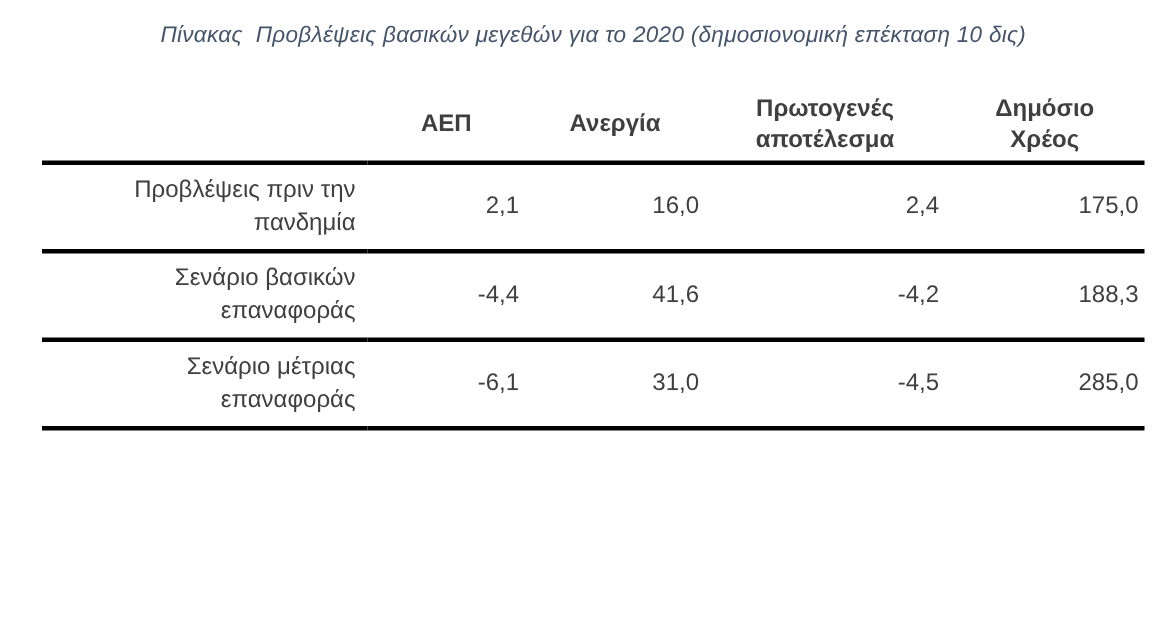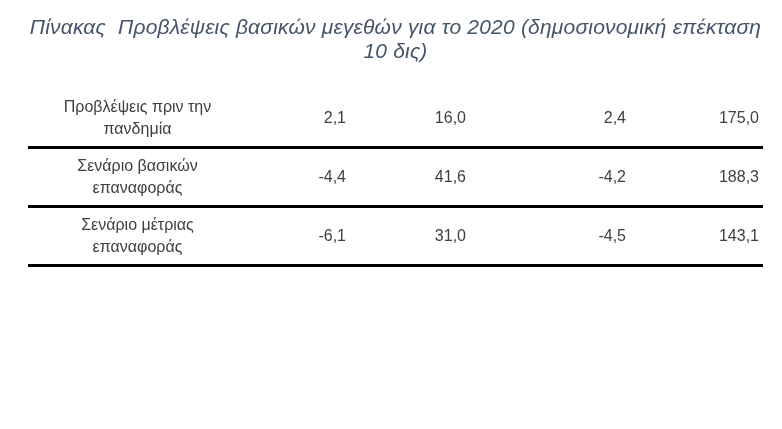--- a/index.html
+++ b/index.html
@@ -10,21 +10,21 @@
     font-family: "Liberation Sans", "DejaVu Sans", sans-serif;
     color: #3f3f3f;
     overflow: hidden;
   }
   .canvas { width: 782px; height: 429px; position: relative; }
   .chart-title {
     margin: 15px 20px 0 28px;
     width: 735px;
     text-align: center;
     font-style: italic;
-    font-size: 21px;
+    font-size: 15px;
     letter-spacing: 0.2px;
     color: #44546a;
   }
   table.data-table {
     margin: 27px 0 0 28px;
     width: 735px;
     border-collapse: collapse;
     table-layout: fixed;
   }
   col.c0 { width: 217px; }
@@ -54,39 +54,46 @@
     color: #3f3f3f;
   }
   tbody td {
     font-size: 16px;
     line-height: 22px;
     vertical-align: middle;
     height: 56px;
     border-bottom: 3px solid #000000;
     color: #3f3f3f;
   }
-  tbody td.row-label { text-align: center; padding: 6px 8px 6px 10px; }
+  tbody td.row-label { text-align: right; padding: 6px 8px 6px 10px; }
   tbody td.num { text-align: right; padding: 6px 4px; }
 </style>
 </head>
 <body>
 
 <div class="canvas">
 
   <div class="chart-title">Πίνακας&nbsp; Προβλέψεις βασικών μεγεθών για το 2020 (δημοσιονομική επέκταση 10 δις)</div>
 
   <table class="data-table">
     <colgroup>
       <col class="c0">
         <col class="c1">
         <col class="c2">
         <col class="c3">
         <col class="c4">
     </colgroup>
     <thead>
+      <tr>
+        <th></th>
+        <th>ΑΕΠ</th>
+        <th>Ανεργία</th>
+        <th>Πρωτογενές αποτέλεσμα</th>
+        <th>Δημόσιο Χρέος</th>
+      </tr>
     </thead>
     <tbody>
       <tr>
         <td class="row-label">Προβλέψεις πριν την πανδημία</td>
         <td class="num">2,1</td>
         <td class="num">16,0</td>
         <td class="num">2,4</td>
         <td class="num">175,0</td>
       </tr>
       <tr>
@@ -94,18 +101,18 @@
         <td class="num">-4,4</td>
         <td class="num">41,6</td>
         <td class="num">-4,2</td>
         <td class="num">188,3</td>
       </tr>
       <tr>
         <td class="row-label">Σενάριο μέτριας επαναφοράς</td>
         <td class="num">-6,1</td>
         <td class="num">31,0</td>
         <td class="num">-4,5</td>
-        <td class="num">143,1</td>
+        <td class="num">285,0</td>
       </tr>
     </tbody>
   </table>
 
 </div>
 
 </body></html>

